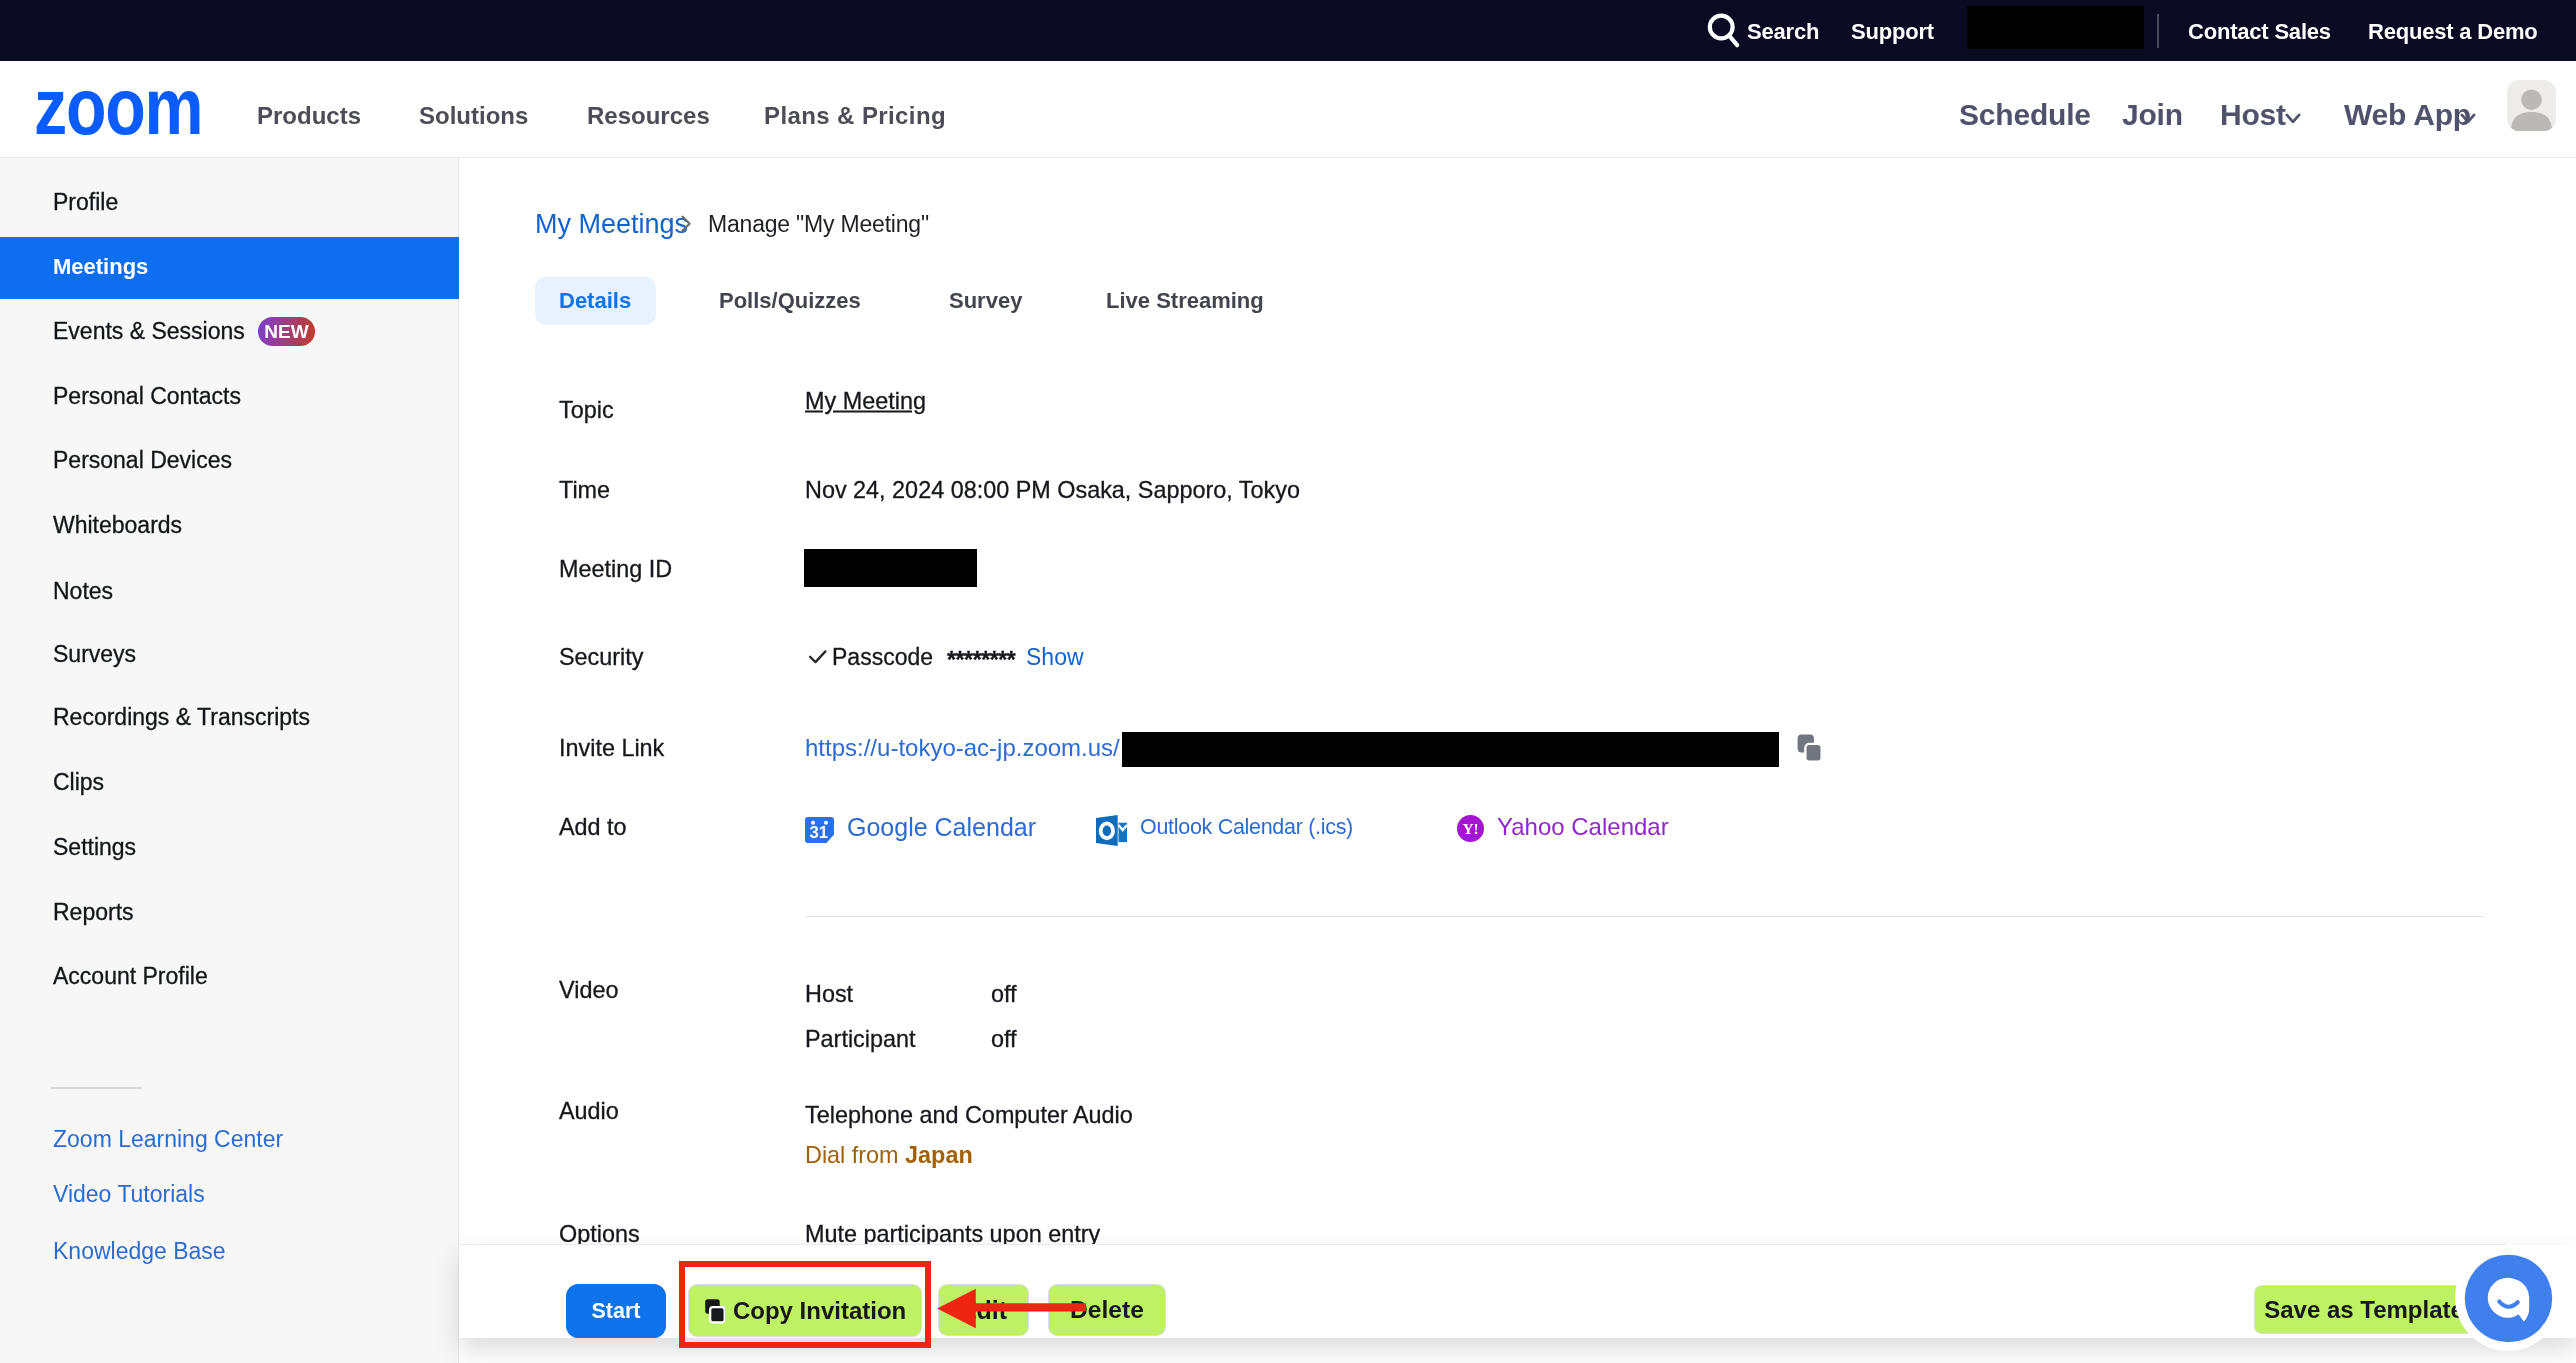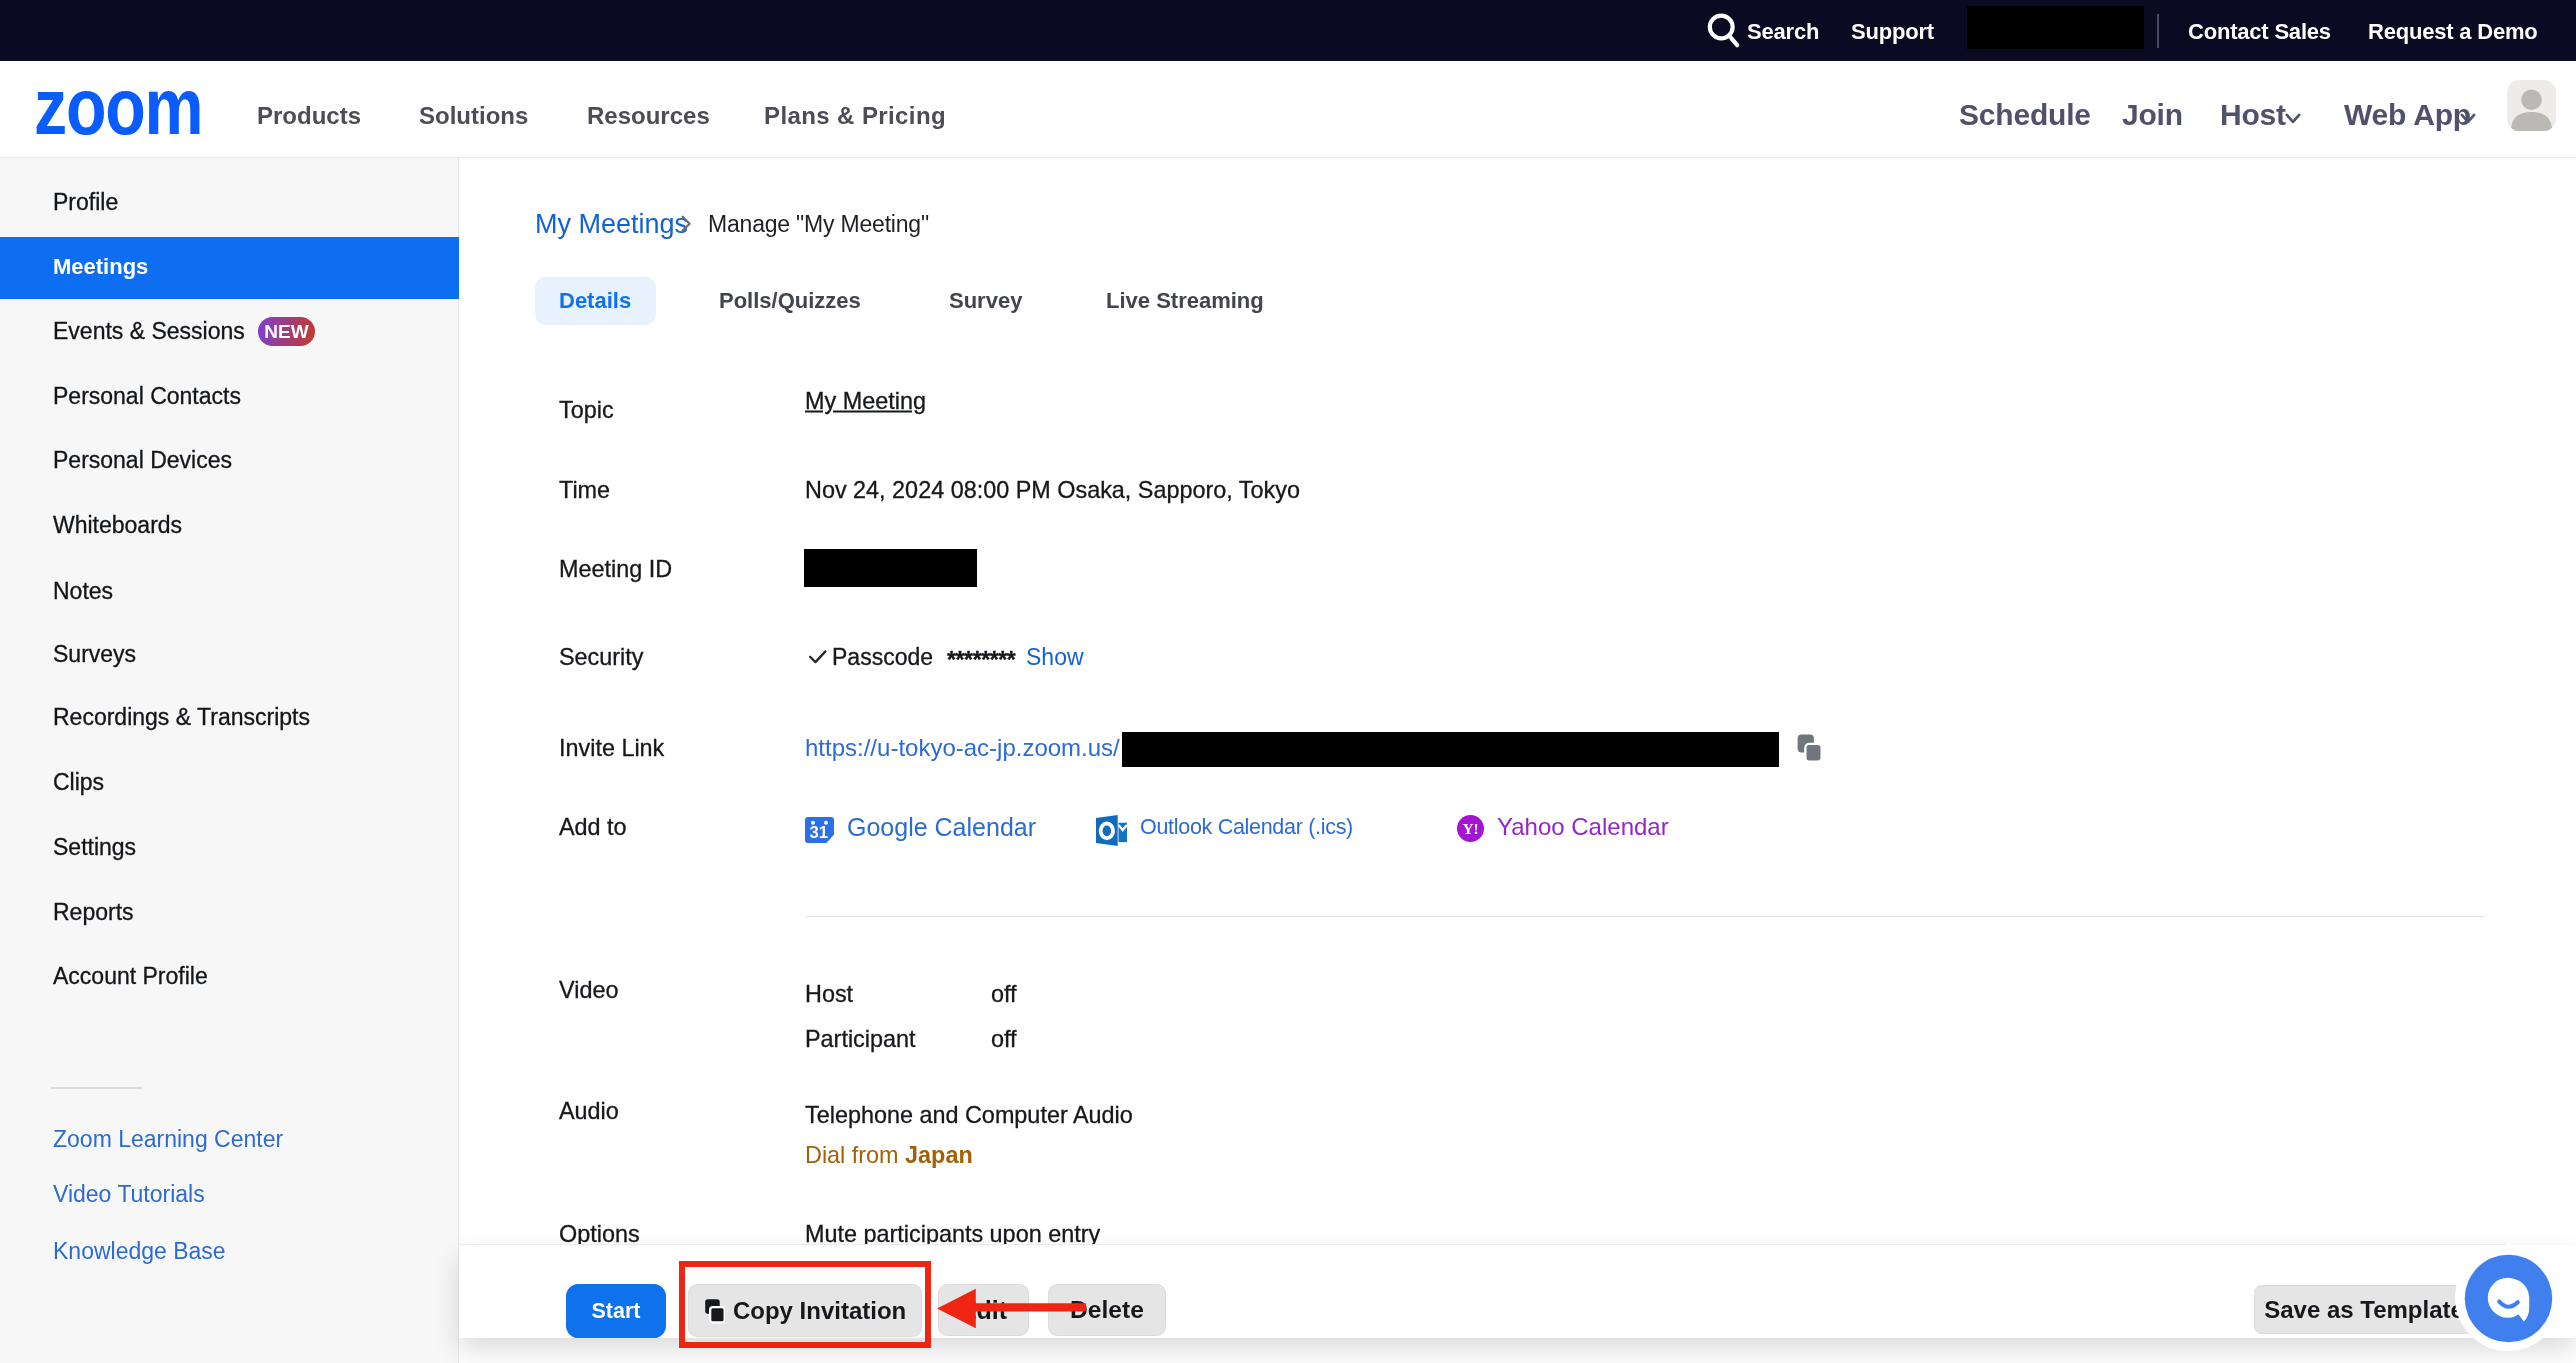--- a/index.html
+++ b/index.html
@@ -32,21 +32,21 @@
   .lbl { left:559px; color:#17181d; font-size:23.4px; font-weight:400; -webkit-text-stroke:0.3px #17181d; }
   .val { left:805px; color:#17181d; font-size:23.4px; font-weight:400; -webkit-text-stroke:0.3px #17181d; }
   .black { background:#000; }
   .blue { color:#0e72ed; }
   .link { color:#2c6bd2; }
 
   
   #footer { left:459px; top:1245px; width:2117px; height:93px; background:#fff;
     box-shadow:0 12.3px 26px rgba(0,0,0,0.14); }
   #footline { left:459px; top:1244px; width:2047px; height:0.8px; background:#e9e9ec; }
-  .btn { position:absolute; background:#e5e5e5; border:1.5px solid #dcdcdf; border-radius:9.2px;
+  .btn { position:absolute; background:#bef264; border:1.5px solid #dcdcdf; border-radius:9.2px;
     font-size:25px; font-weight:700; color:#16181c; display:flex; align-items:center;
     justify-content:center; }
 </style>
 </head>
 <body>
 <div id="page">
 
   <div class="abs" id="topbar"></div>
   <svg class="abs" style="left:1706px; top:10.8px;" width="35" height="38" viewBox="0 0 46 50">
     <circle cx="20" cy="21" r="15" fill="none" stroke="#fff" stroke-width="5.5"></circle>

